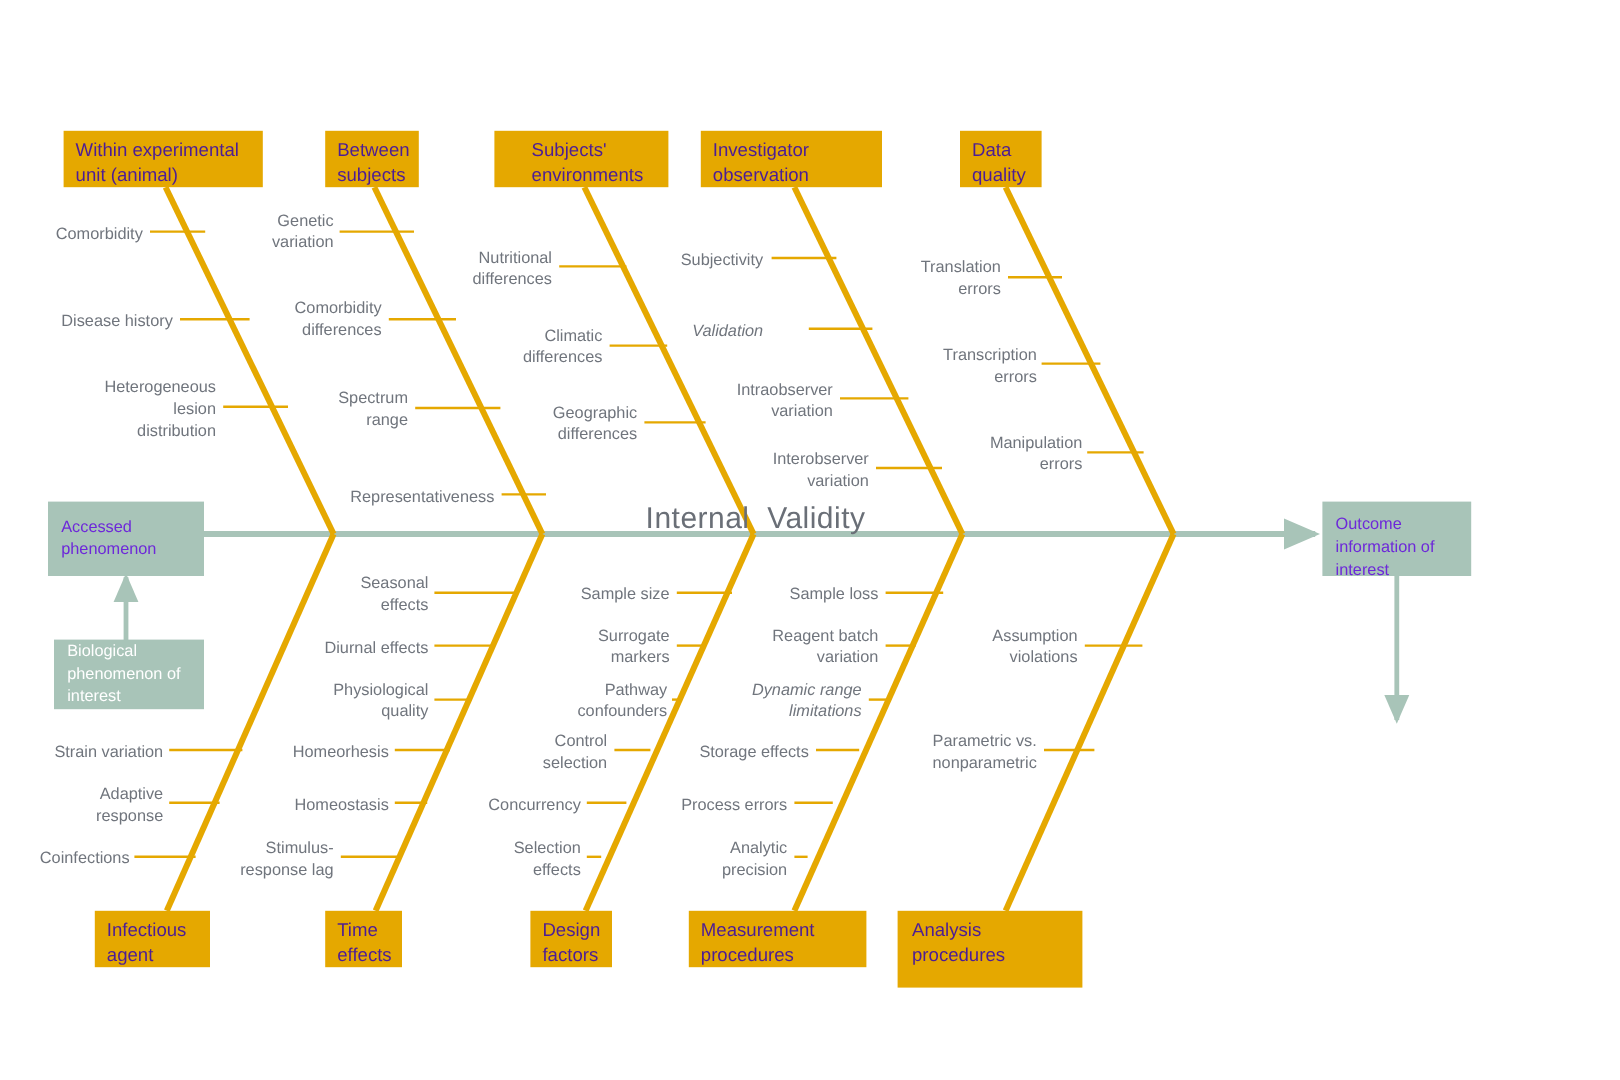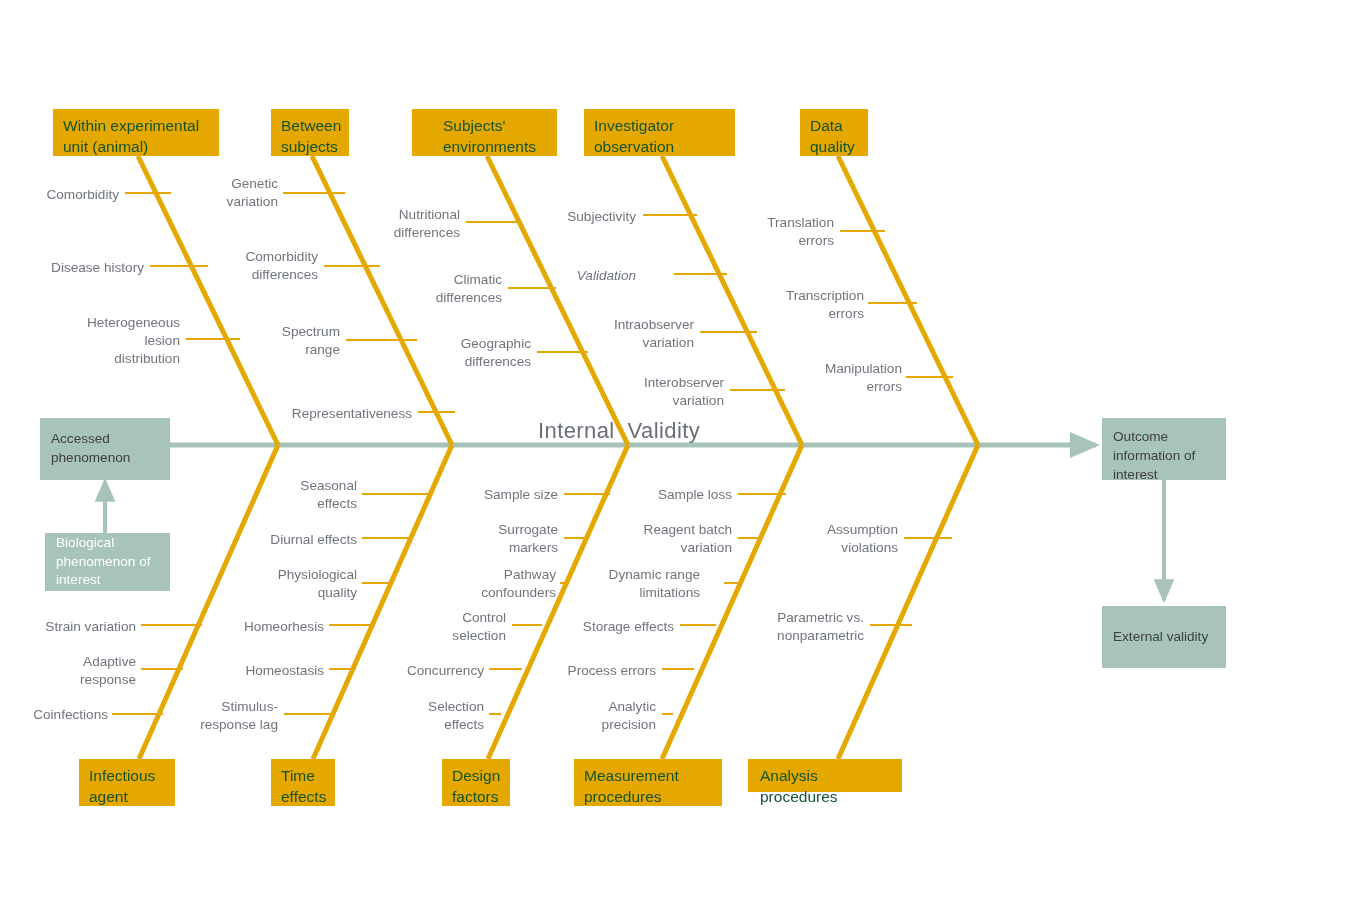--- a/index.html
+++ b/index.html
@@ -27,21 +27,21 @@
     width: 1350px;
     height: 900px;
     pointer-events: none;
   }
   svg.layer * { pointer-events: auto; }
 
   
   .cat-box {
     position: absolute;
     background: #E5A800;
-    color: #14532d;
+    color: #4c1d95;
     font-size: 15.5px;
     line-height: 1.33;
     font-weight: 400;
     padding: 7px 9px 8px 10px;
     box-sizing: border-box;
     white-space: pre-line;
   }
 
   
   .cause {
@@ -57,29 +57,29 @@
   
   .teal-box {
     position: absolute;
     background: #A8C4B8;
     box-sizing: border-box;
     font-size: 13.6px;
     line-height: 1.38;
     padding: 10px 11px;
     white-space: pre-line;
   }
-  .teal-box.dark-text  { color: #404040; }
+  .teal-box.dark-text  { color: #6d28d9; }
   .teal-box.light-text { color: #ffffff; }
   .teal-box.vcenter { display: flex; align-items: center; }
 
   
   #internal-validity-title {
     position: absolute;
     color: #6a6f77;
-    font-size: 22px;
+    font-size: 25px;
     letter-spacing: 0.4px;
     white-space: pre;
   }
 </style>
 </head>
 <body>
 
 <div id="diagram-root">
 
   <svg class="layer" id="bones-layer" viewBox="0 0 1350 900">
@@ -157,21 +157,20 @@
 phenomenon</div>
 
   <div class="teal-box light-text vcenter" style="left:45px; top:533px; width:125px; height:58px;">Biological
 phenomenon of
 interest</div>
 
   <div class="teal-box dark-text" style="left:1102px; top:418px; width:124px; height:62px;">Outcome
 information of
 interest</div>
 
-  <div class="teal-box dark-text vcenter" style="left:1102px; top:606px; width:124px; height:62px;">External validity</div>
 
   <div id="generated">
       <div class="cat-box" style="left: 53px; top: 109px; width: 166px; height: 47px;">Within experimental
 unit (animal)</div>
       <div class="cause right" style="left: 14px; top: 186px; width: 105px;">Comorbidity</div>
       <div class="cause right" style="left: 14px; top: 259px; width: 130px;">Disease history</div>
       <div class="cause right" style="left: 40px; top: 314px; width: 140px;">Heterogeneous
 lesion
 distribution</div>
       <div class="cat-box" style="left: 271px; top: 109px; width: 78px; height: 47px;">Between
@@ -234,27 +233,27 @@
       <div class="cause right" style="left: 406px; top: 609px; width: 100px;">Control
 selection</div>
       <div class="cause right" style="left: 372px; top: 662px; width: 112px;">Concurrency</div>
       <div class="cause right" style="left: 372px; top: 698px; width: 112px;">Selection
 effects</div>
       <div class="cat-box" style="left: 574px; top: 759px; width: 148px; height: 47px;">Measurement
 procedures</div>
       <div class="cause right" style="left: 622px; top: 486px; width: 110px;">Sample loss</div>
       <div class="cause right" style="left: 602px; top: 521px; width: 130px;">Reagent batch
 variation</div>
-      <div class="cause right" style="left: 568px; top: 566px; width: 132px;">Dynamic range
+      <div class="cause right" style="left: 586px; top: 566px; width: 132px; font-style: italic;">Dynamic range
 limitations</div>
       <div class="cause right" style="left: 552px; top: 618px; width: 122px;">Storage effects</div>
       <div class="cause right" style="left: 542px; top: 662px; width: 114px;">Process errors</div>
       <div class="cause right" style="left: 540px; top: 698px; width: 116px;">Analytic
 precision</div>
-      <div class="cat-box" style="left: 748px; top: 759px; width: 154px; height: 33px; padding-left: 12px;">Analysis
+      <div class="cat-box" style="left: 748px; top: 759px; width: 154px; height: 64px; padding-left: 12px;">Analysis
 procedures</div>
       <div class="cause right" style="left: 790px; top: 521px; width: 108px;">Assumption
 violations</div>
       <div class="cause right" style="left: 740px; top: 609px; width: 124px;">Parametric vs.
 nonparametric</div>
     </div>
 
 </div>
 
 </body></html>

